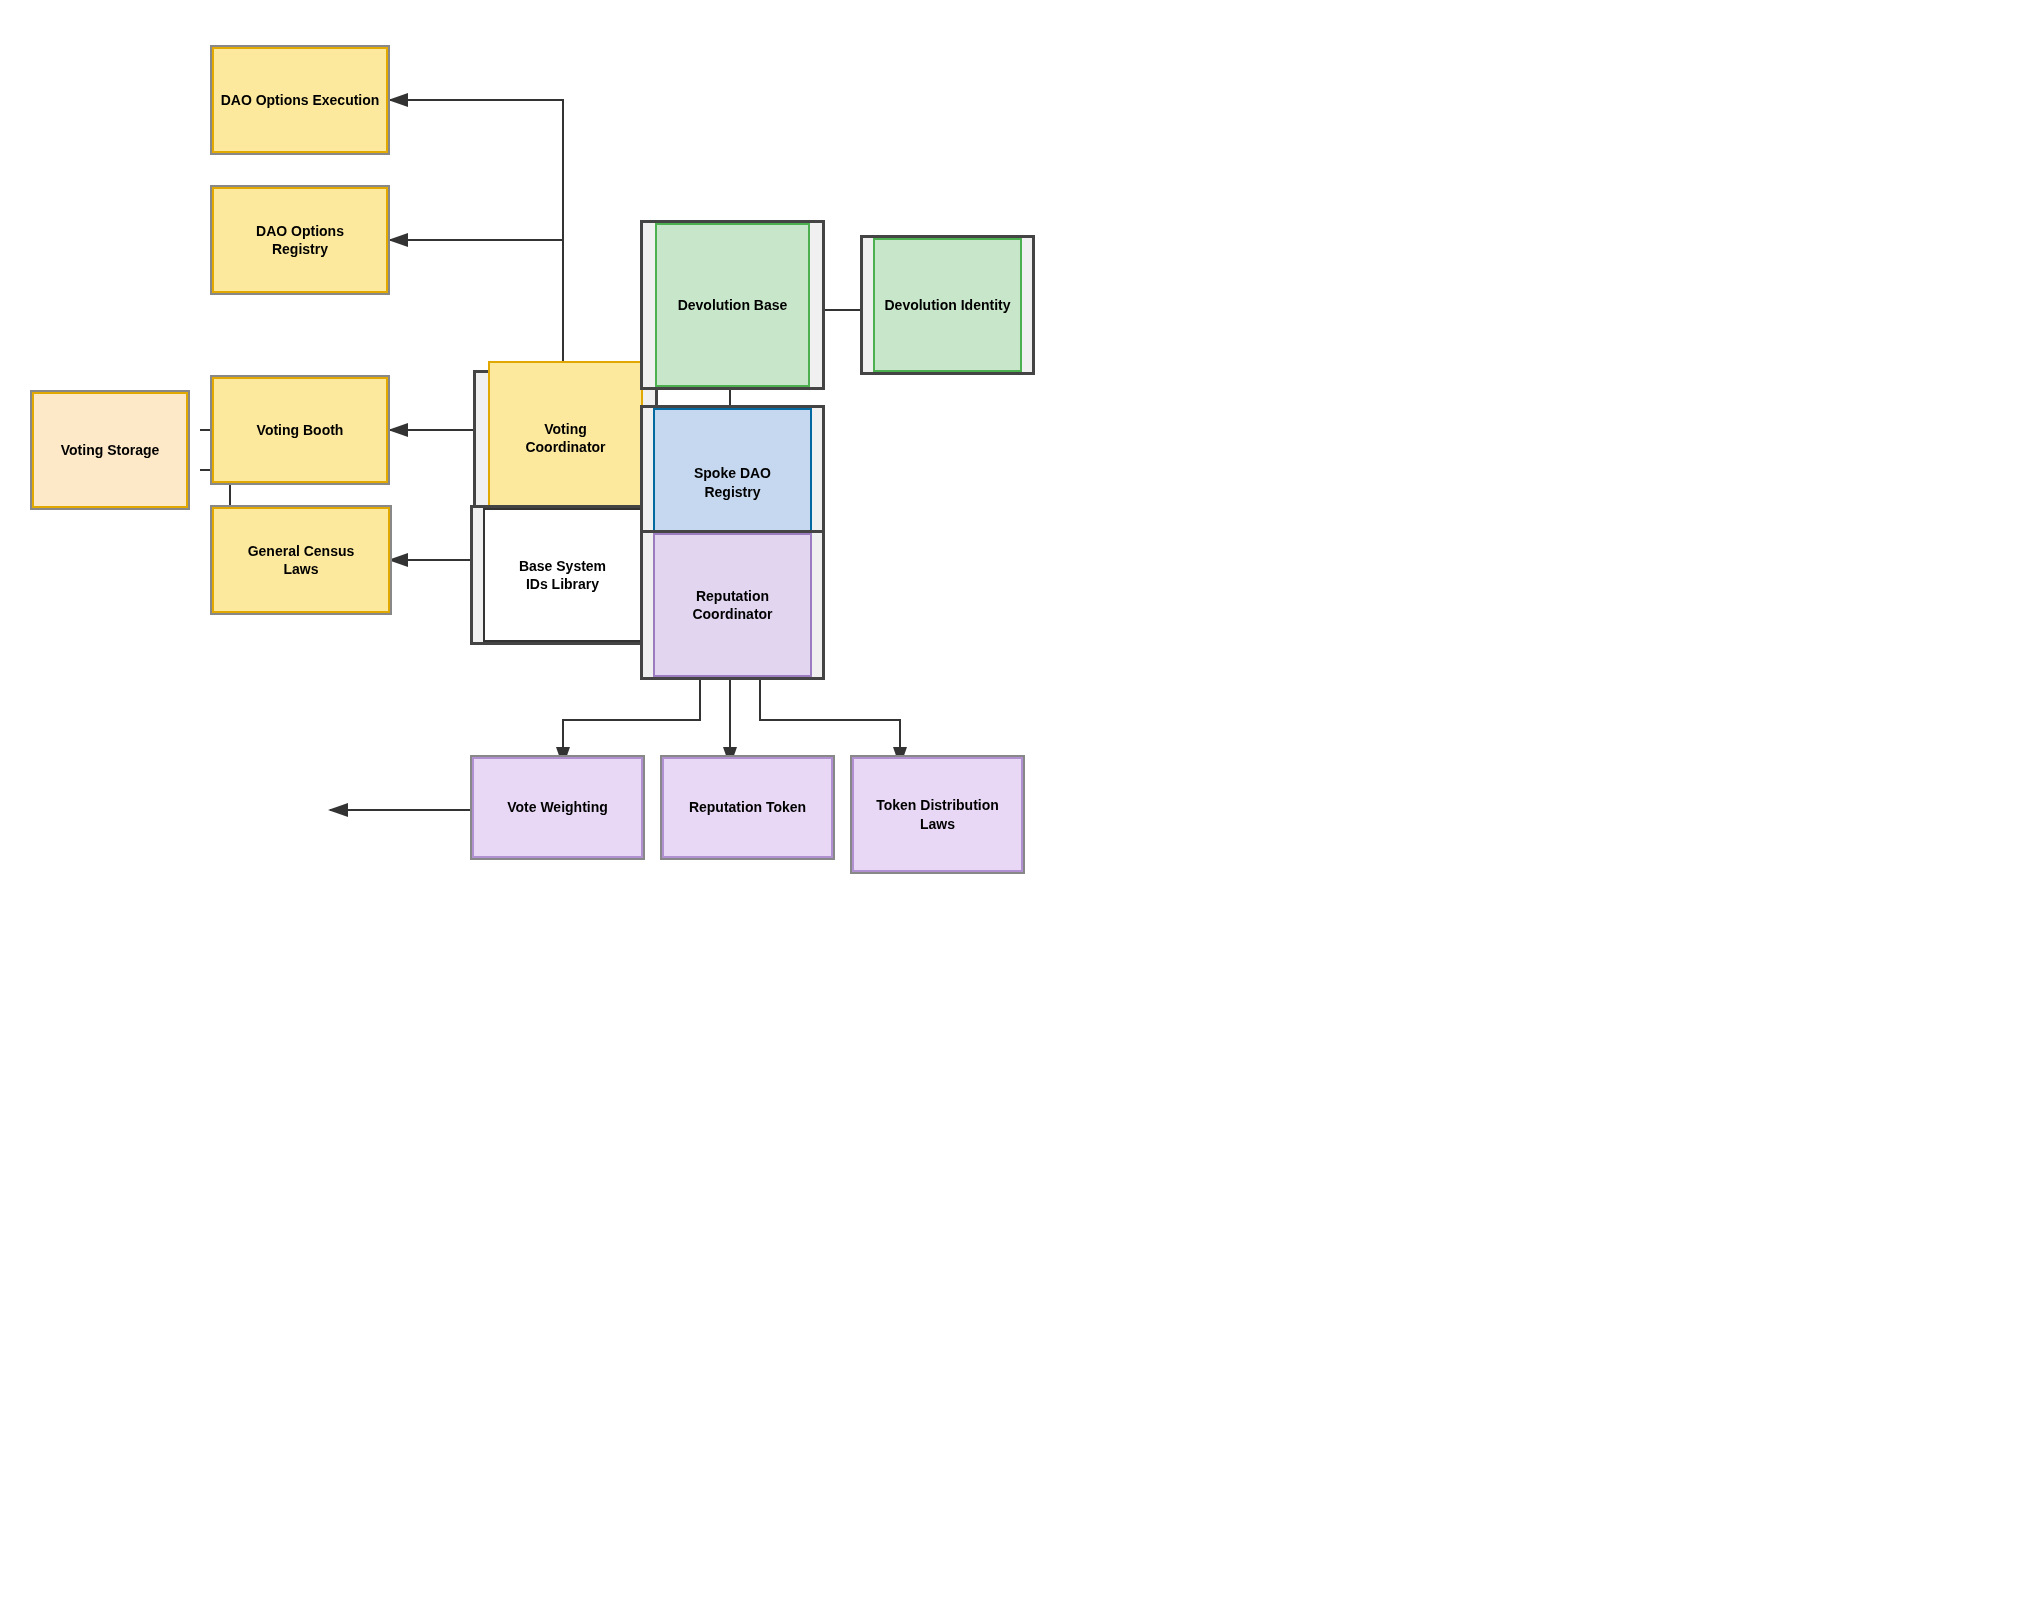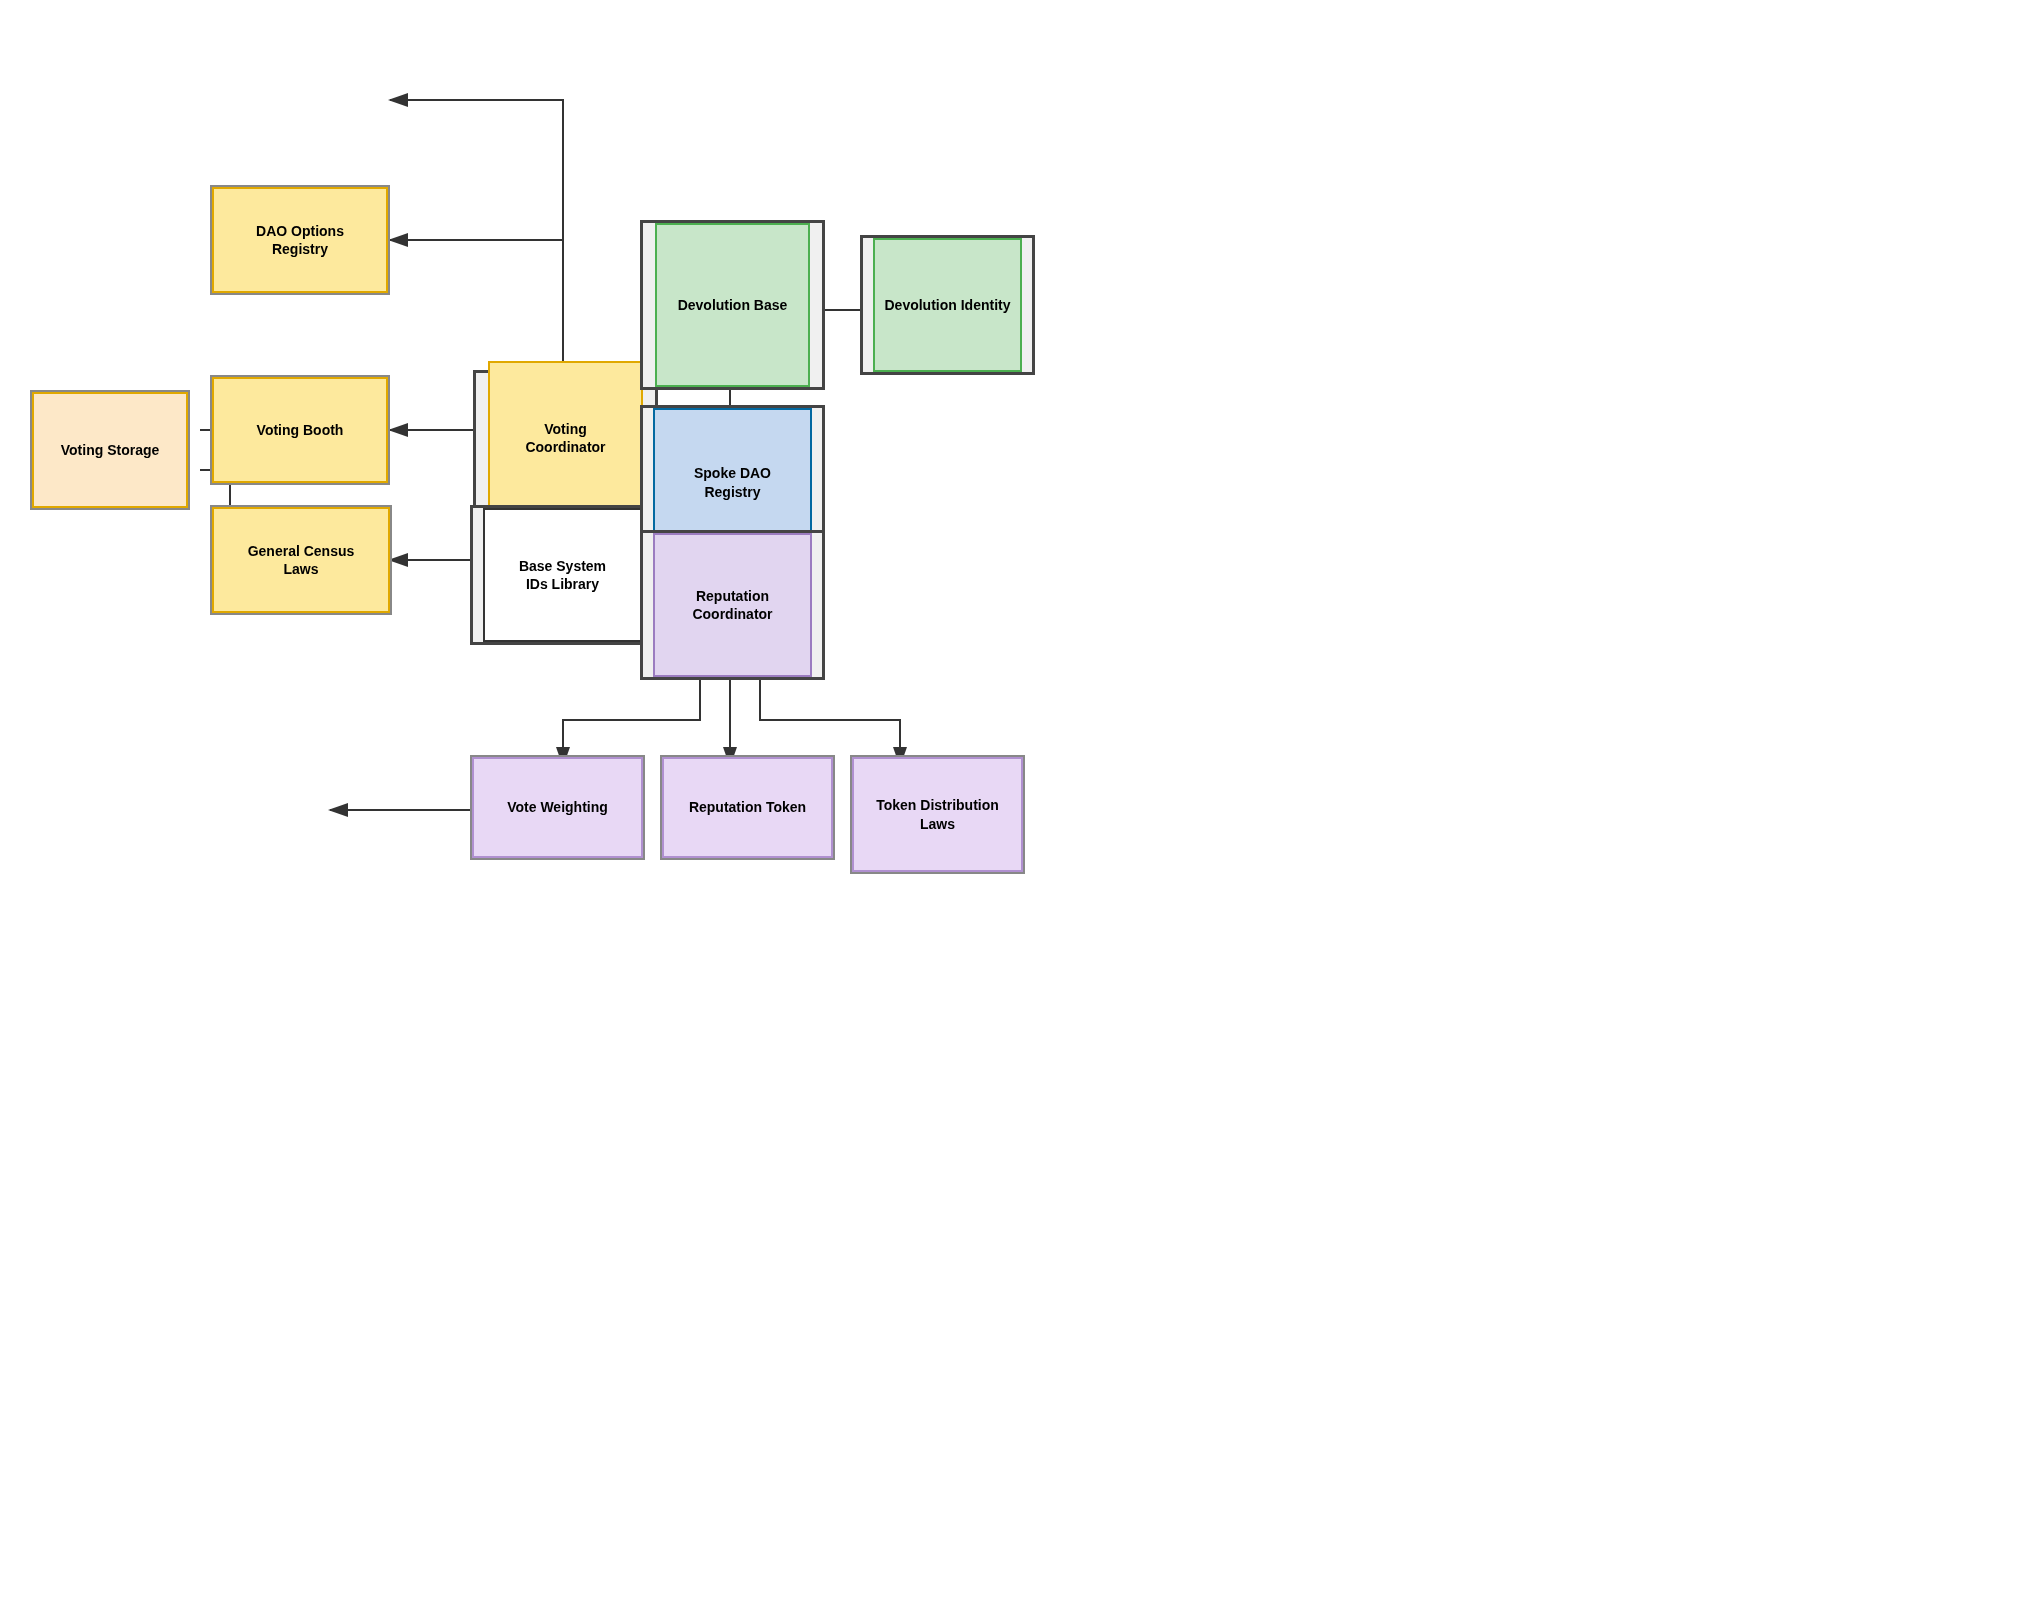--- a/index.html
+++ b/index.html
@@ -103,20 +103,26 @@
 
     <polyline class="arrow-line" points="700,650 700,720 563,720 563,765"></polyline>
 
     <polyline class="arrow-line" points="730,650 730,765"></polyline>
 
     <polyline class="arrow-line" points="760,650 760,720 900,720 900,765"></polyline>
 
     <polyline class="arrow-line" points="518,810 330,810"></polyline>
   </svg>
 
+  <div class="node-outer outer-gray" style="left:210px;top:45px;width:180px;height:110px;">
+    <div class="node-inner yellow-inner">
+      <span>DAO Options
+Execution</span>
+    </div>
+  </div>
 
   <div class="node-outer outer-gray" style="left:210px;top:185px;width:180px;height:110px;">
     <div class="node-inner yellow-inner">
       <span>DAO Options<br>Registry</span>
     </div>
   </div>
 
   <div class="node-outer outer-gray" style="left:210px;top:375px;width:180px;height:110px;">
     <div class="node-inner yellow-inner">
       <span>Voting Booth</span>

